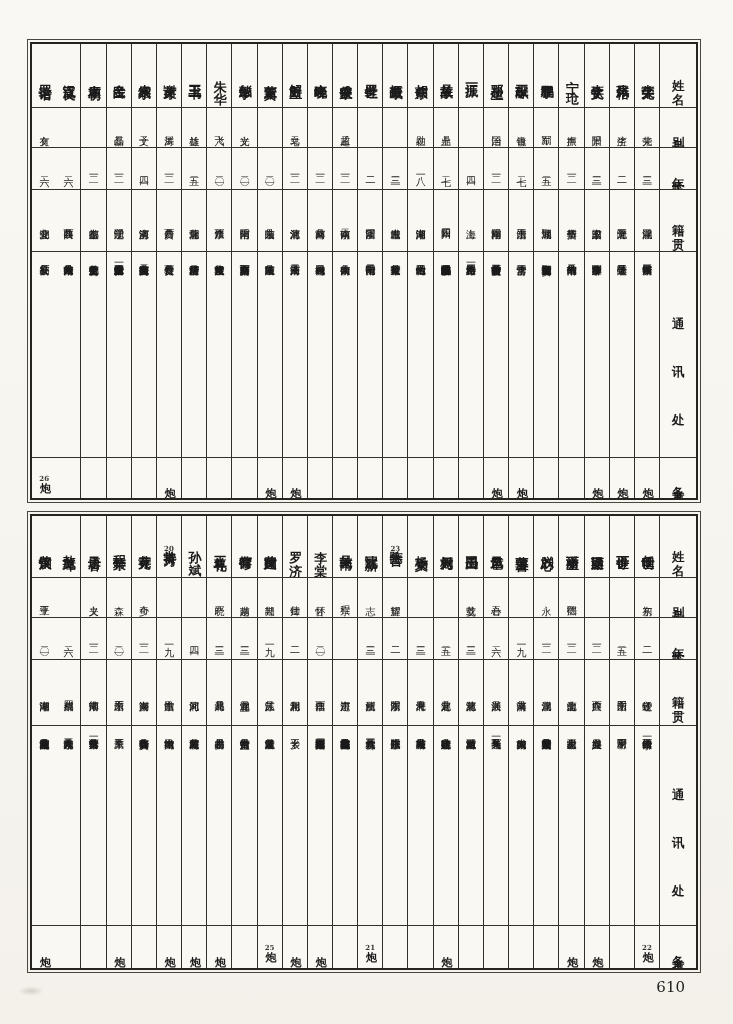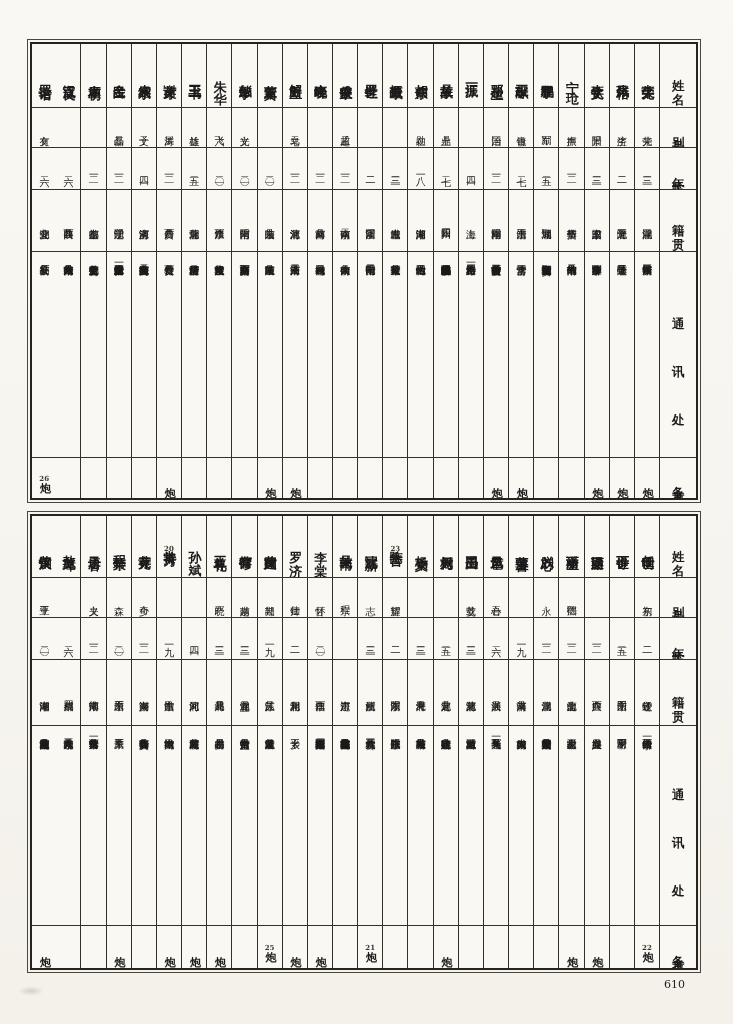--- a/index.html
+++ b/index.html
@@ -65,21 +65,21 @@
   .sub{
     writing-mode:horizontal-tb;
     font-size:7px;
     color:#3a372f;
     margin-top:2px;
     letter-spacing:0;
   }
   .page-number{
     position:absolute;
     right:48px;top:978px;
-    font-size:11px;
+    font-size:15px;
     font-family:"DejaVu Serif", serif;
     color:#222;
   }
   .smudge{position:absolute;left:18px;top:986px;width:26px;height:10px;
     background:radial-gradient(ellipse at center,rgba(60,55,45,.18),transparent 70%);}
 </style>
 </head>
 <body>
 
 <div class="sheet">

